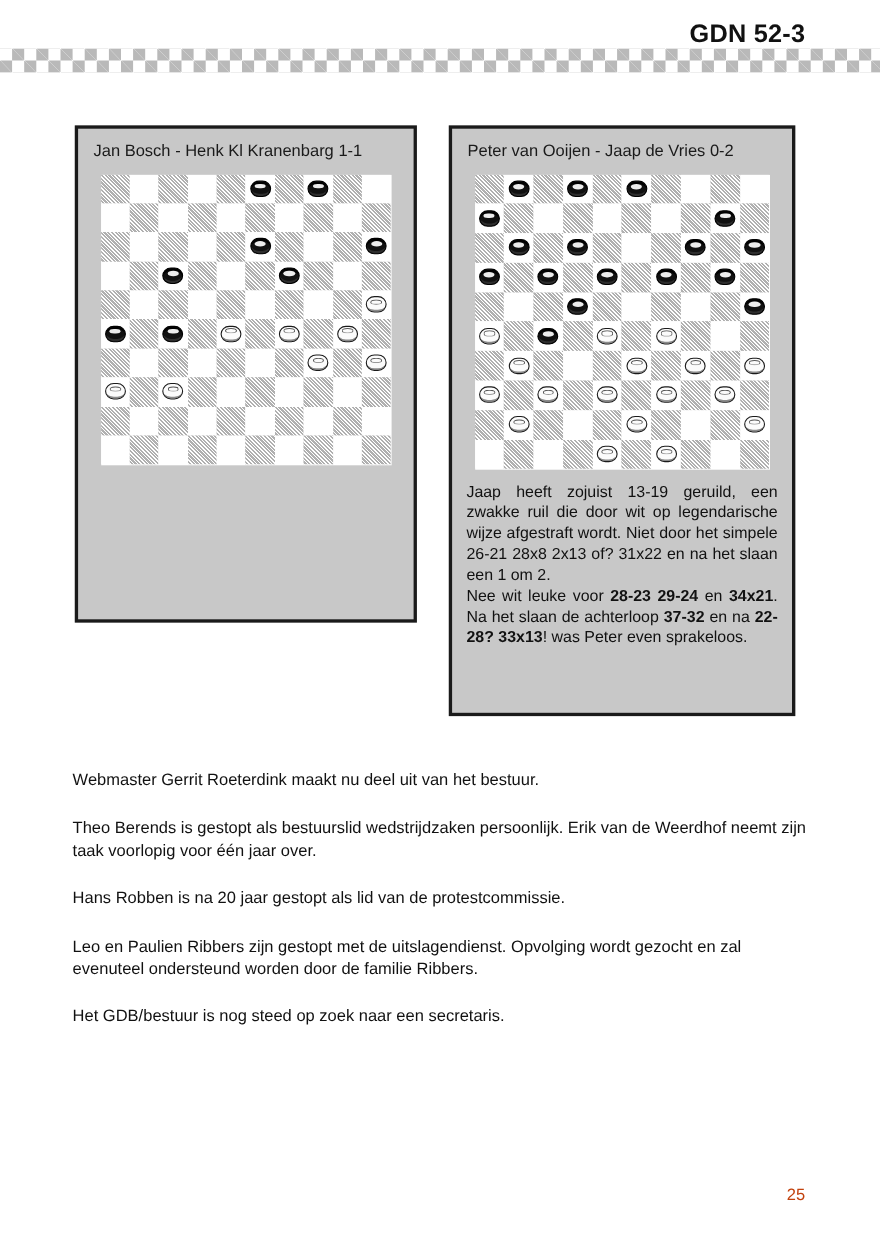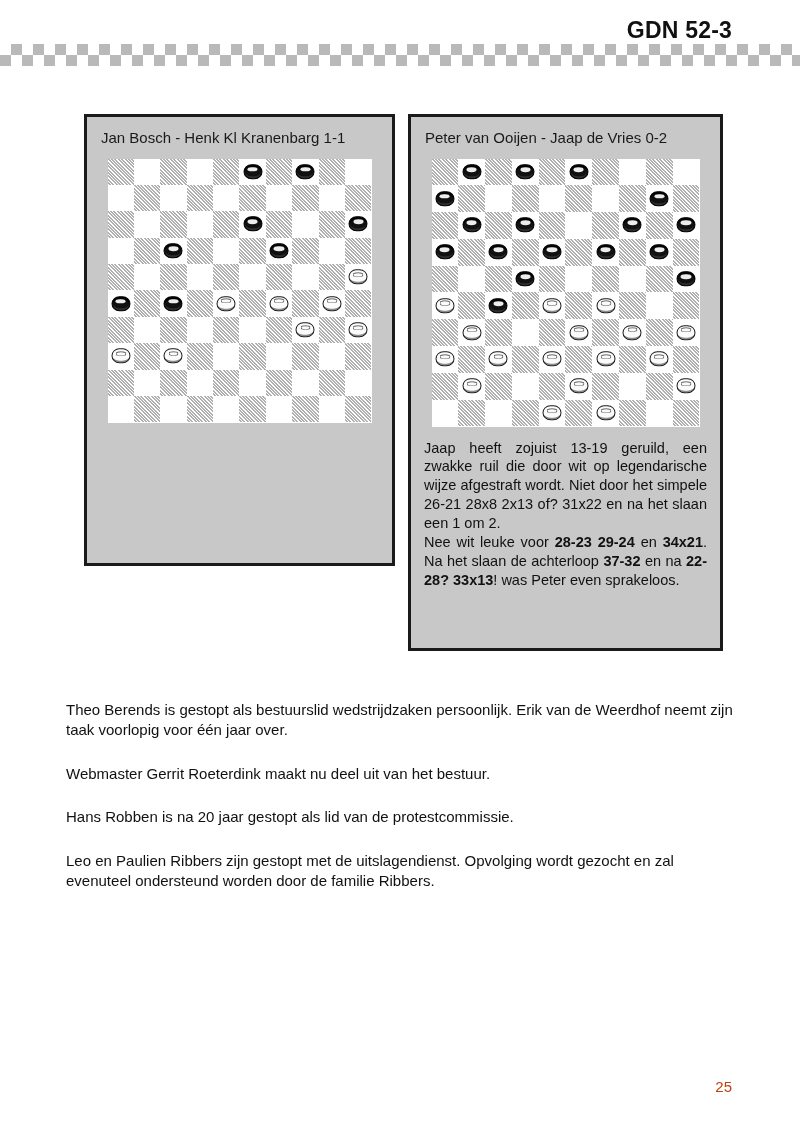--- a/index.html
+++ b/index.html
@@ -46,21 +46,20 @@
     background: #c8c8c8;
     border: 3px solid #1a1a1a;
     box-sizing: border-box;
     overflow: hidden;
   }
   #diagram-box-1 {
     left: 68px;
     top: 114px;
     width: 311px;
     height: 452px;
-    margin-left: 16px;
   }
   #diagram-box-2 {
     left: 408px;
     top: 114px;
     width: 315px;
     height: 537px;
   }
   .diagram-title {
     font-size: 15px;
     color: #1a1a1a;
@@ -502,20 +501,21 @@
       </div>
   </div>
   <div class="diagram-caption" id="caption-2">
       <p><span>Jaap heeft zojuist 13-19 geruild, een zwakke ruil die door wit op legendarische wijze afgestraft wordt. Niet door het simpele 26-21 28x8 2x13 of? 31x22 en na het slaan een 1 om 2.</span></p>
       <p><span>Nee wit leuke voor </span><b>28-23 29-24</b><span> en </span><b>34x21</b><span>. Na het slaan de achterloop </span><b>37-32</b><span> en na </span><b>22-28? 33x13</b><span>! was Peter even sprakeloos.</span></p>
     </div>
 </div>
 
 <div id="article">
   <div id="article-paragraphs">
+      <p class="article-para">Webmaster Gerrit Roeterdink maakt nu deel uit van het bestuur.</p>
       <p class="article-para">Theo Berends is gestopt als bestuurslid wedstrijdzaken persoonlijk. Erik van de Weerdhof neemt zijn taak voorlopig voor één jaar over.</p>
-      <p class="article-para">Webmaster Gerrit Roeterdink maakt nu deel uit van het bestuur.</p>
       <p class="article-para">Hans Robben is na 20 jaar gestopt als lid van de protestcommissie.</p>
       <p class="article-para">Leo en Paulien Ribbers zijn gestopt met de uitslagendienst. Opvolging wordt gezocht en zal evenuteel ondersteund worden door de familie Ribbers.</p>
+      <p class="article-para">Het GDB/bestuur is nog steed op zoek naar een secretaris.</p>
     </div>
 </div>
 
 <div id="page-number">25</div>
 
 </body></html>

